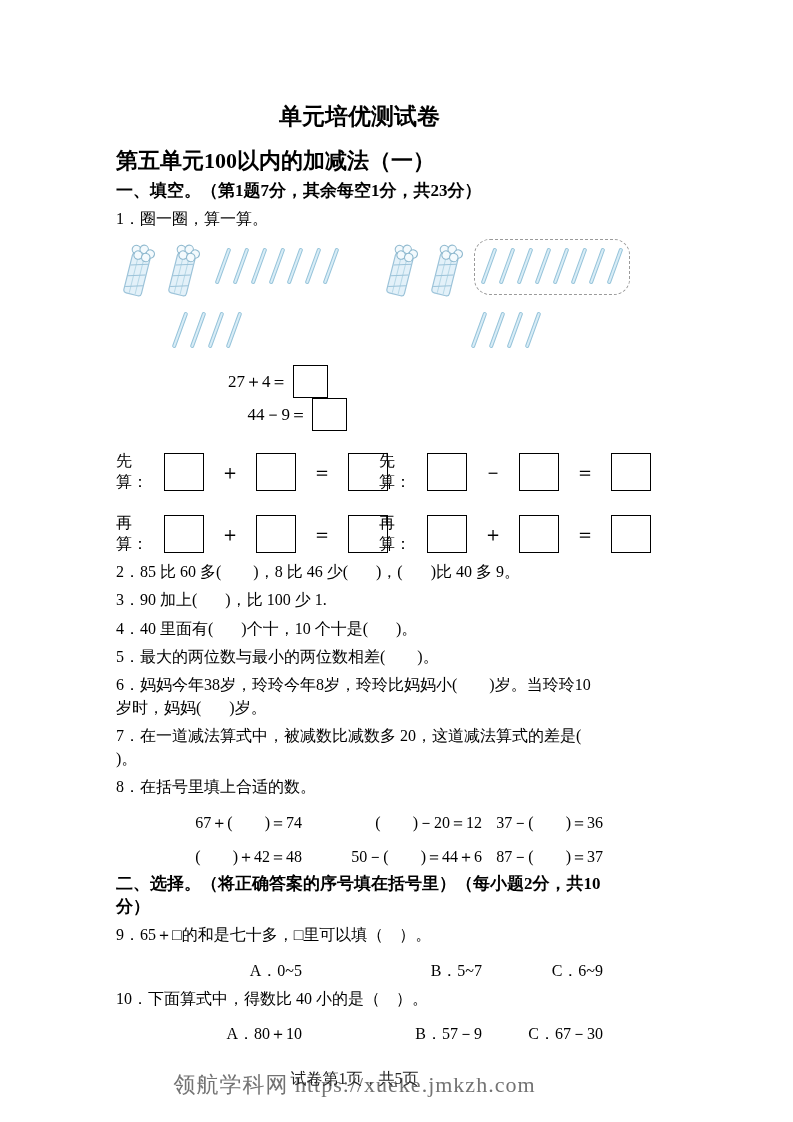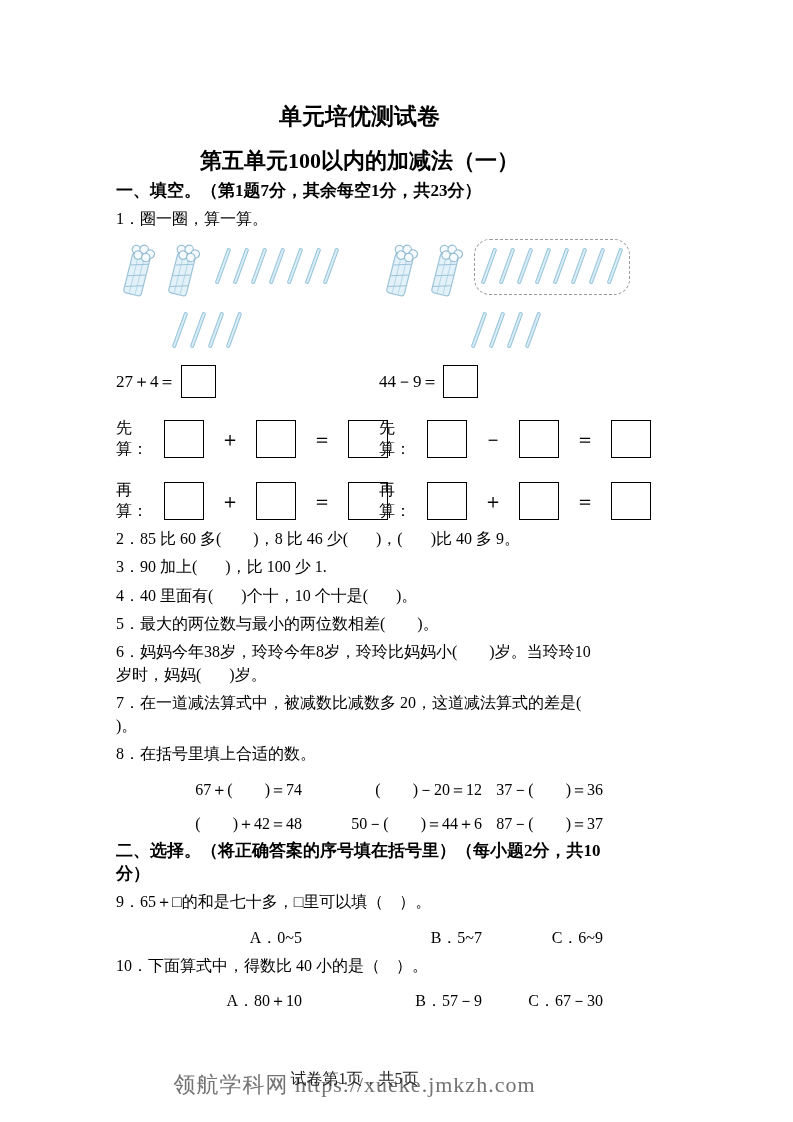--- a/index.html
+++ b/index.html
@@ -2,21 +2,21 @@
 <html><head>
 <meta charset="utf-8">
 <style>
   * { margin:0; padding:0; box-sizing:border-box; }
   html,body { background:#ffffff; }
   body { font-family:"Liberation Serif","DejaVu Serif",serif; color:#000; }
   .page { position:relative; width:709px; height:1122px; background:#fff; overflow:hidden; }
   .content { padding:102px 106px 0 116px; }
 
   .title { text-align:center; font-size:23px; font-weight:bold; line-height:1.3; }
-  .subtitle { text-align:center; font-size:22px; font-weight:bold; margin-top:15px; line-height:1.3; }
+  .subtitle { text-align:left; font-size:22px; font-weight:bold; margin-top:15px; line-height:1.3; }
 
   .section-heading { font-size:17px; font-weight:bold; margin-top:4px; white-space:pre-wrap; }
   .q-text { font-size:16px; margin-top:6px; line-height:1.4; white-space:pre-wrap; }
 
   
   .illustration { display:flex; margin-top:8px; }
   .ill-col-left { width:54%; }
   .ill-col-right { width:46%; }
   .ill-row { display:flex; align-items:flex-start; height:62px; }
   .ill-row.second { height:48px; margin-top:2px; }
@@ -24,21 +24,21 @@
   .sticks { display:flex; gap:14px; margin-left:16px; padding-top:8px; }
   .stick { width:4px; height:38px; background:#d9edf7; border:1px solid #97c4da; border-radius:2px; transform:rotate(20deg); display:inline-block; }
   .indent-l { margin-left:62px; }
   .indent-r { margin-left:98px; }
   .dashed-box { border:1.6px dashed #9a9a9a; border-radius:16px; padding:5px 12px 9px 12px; display:flex; gap:14px; margin-left:6px; }
 
   
   .two-col { display:flex; align-items:center; }
   .col-l { width:54%; display:flex; align-items:center; }
   .col-r { width:46%; display:flex; align-items:center; }
-  .eq-row { margin-top:14px; }
+  .eq-row { margin-top:14px;flex-direction:column; }
   .eq-text { font-size:17px; }
   .box { width:35px; height:33px; border:1.6px solid #000; display:inline-block; background:#fff; flex:0 0 auto; }
   .eq-row .box { margin-left:5px; }
   .calc-row { margin-top:20px; }
   .calc-line { display:flex; align-items:center; gap:16px; }
   .calc-label { font-size:16px; }
   .box.lg { width:40px; height:38px; }
   .op { font-size:20px; line-height:1; }
 
   

